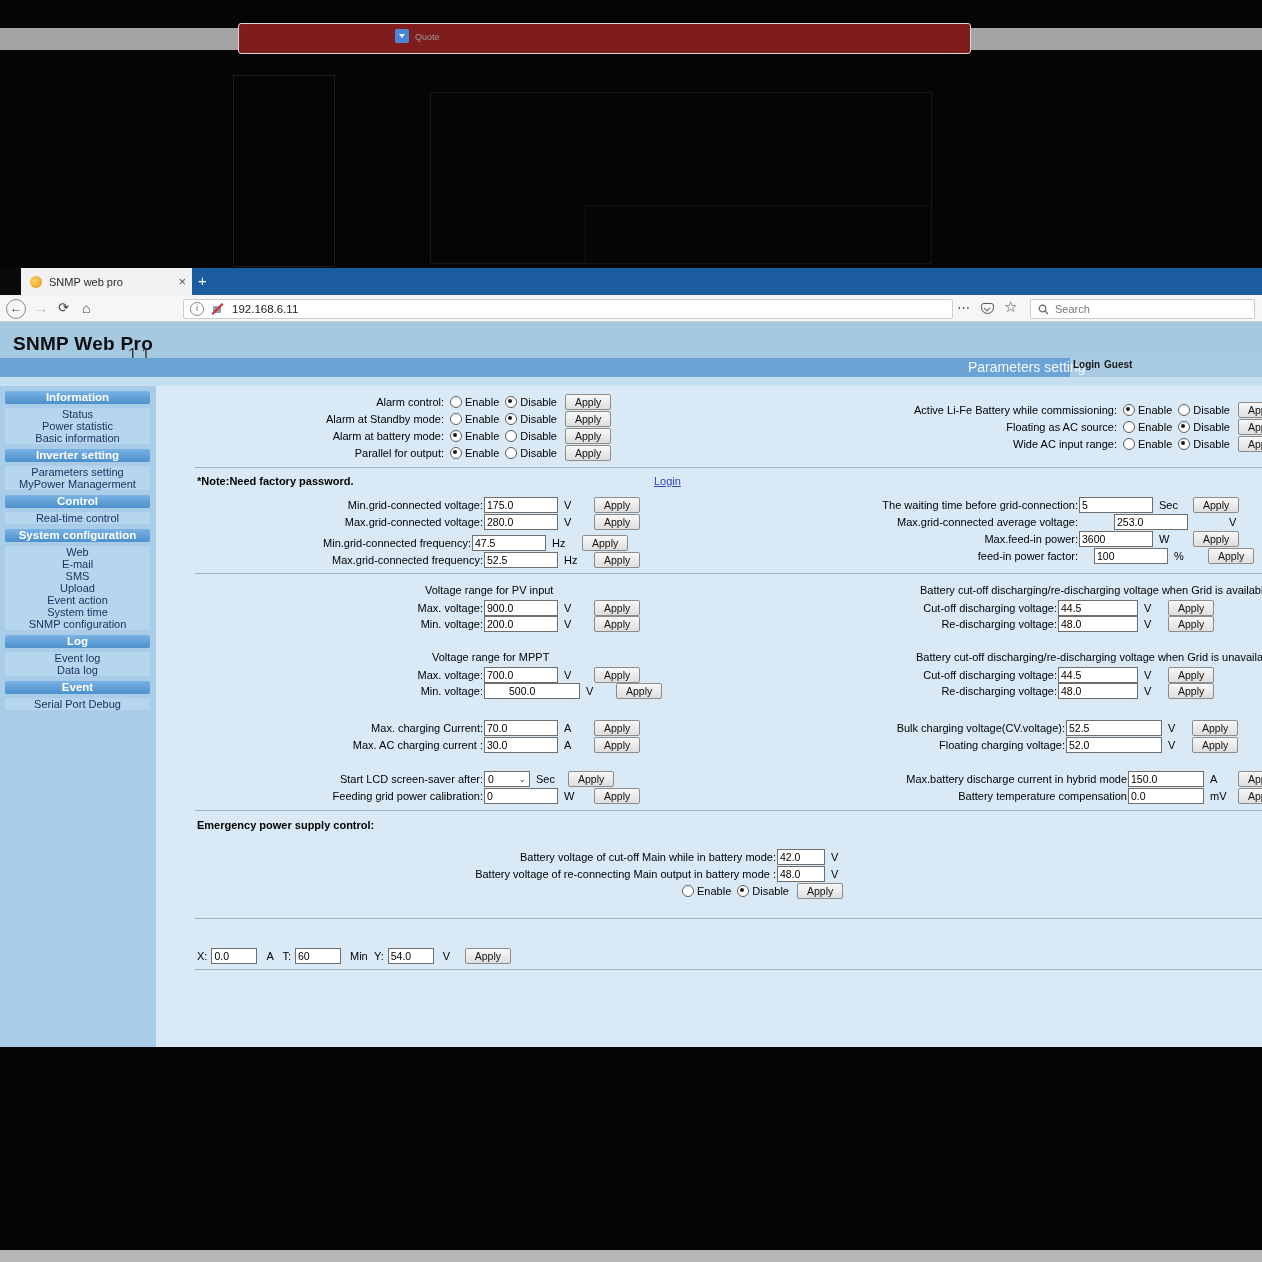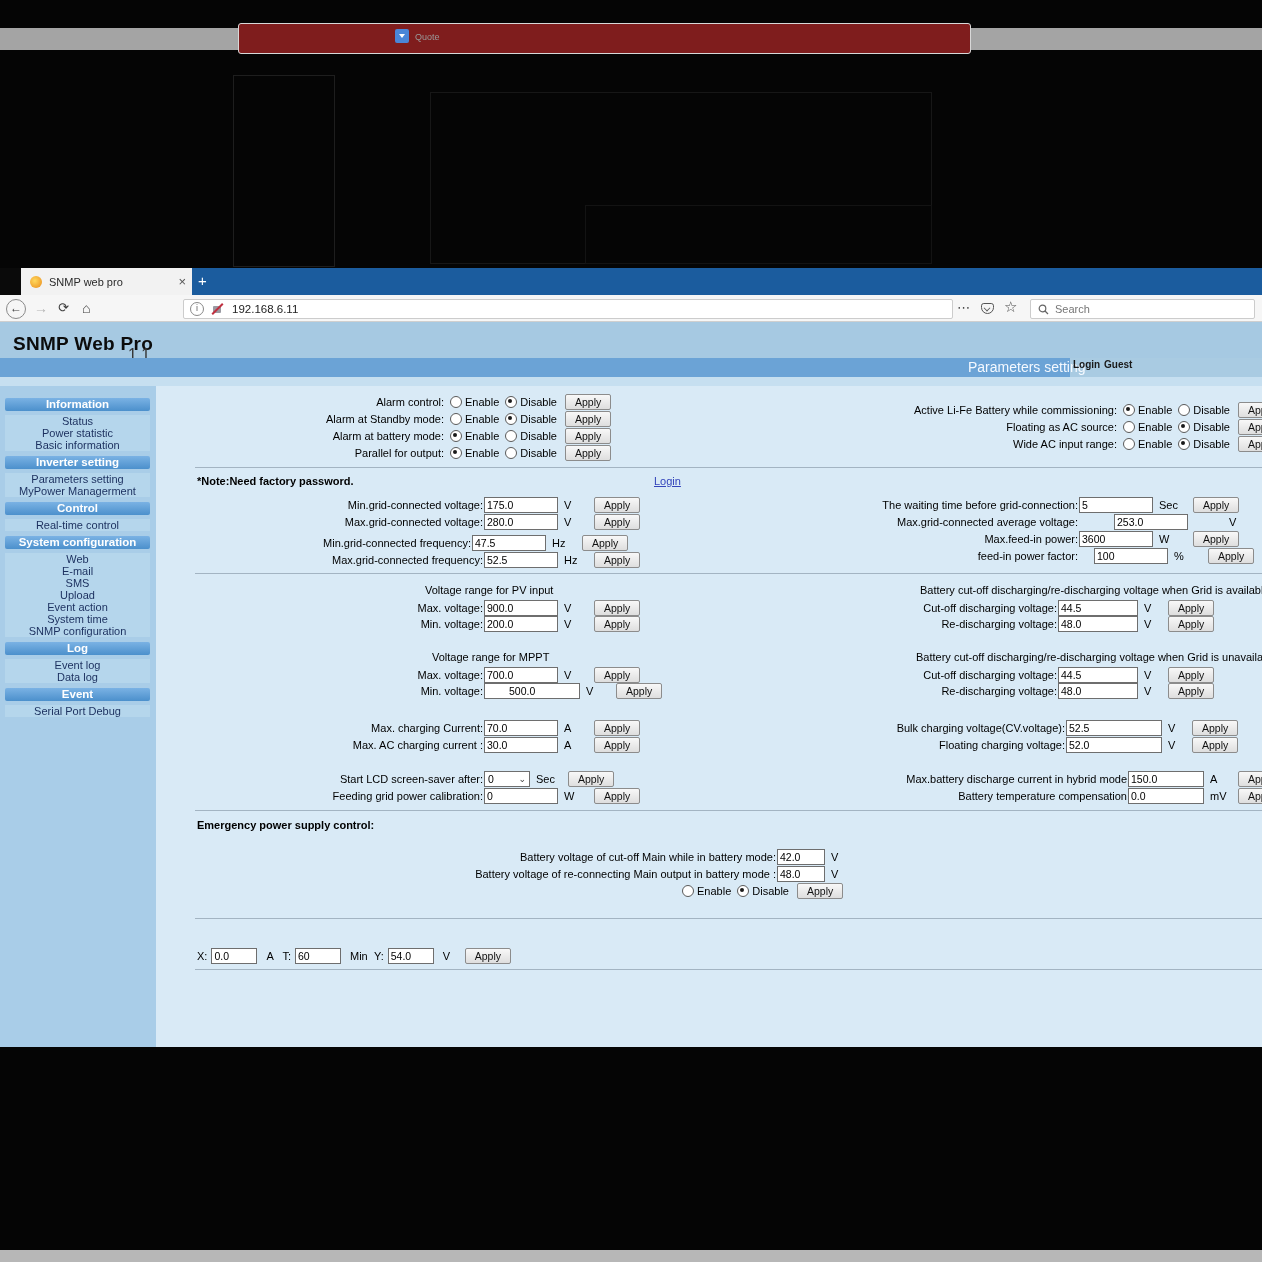--- a/index.html
+++ b/index.html
@@ -62,21 +62,21 @@
   .band-title{position:absolute;left:968px;top:359px;font-size:14px;color:#f4f9ff;}
   .band-login{position:absolute;left:1073px;top:359px;font-size:10px;color:#1a1a1a;font-weight:bold;}
   .band-guest{position:absolute;left:1104px;top:359px;font-size:10px;color:#1a1a1a;font-weight:bold;}
   .strip{position:absolute;left:0;top:377px;width:1262px;height:9px;background:#c6dff0;}
   .side-col{position:absolute;left:0;top:386px;width:156px;height:661px;background:#a9cde8;}
   .content{position:absolute;left:156px;top:386px;width:1106px;height:661px;background:#d9eaf6;}
   
   .sidebar{position:absolute;left:5px;top:388px;width:145px;}
   .sb-head{height:13px;line-height:13px;text-align:center;font-size:11.5px;font-weight:bold;color:#fff;
            background:linear-gradient(#7ab2e4,#4c90cc);border-radius:2px;margin:5px 0 4px 0;}
-  .sb-head.first{margin-top:10px;}
+  .sb-head.first{margin-top:3px;}
   .sb-item{height:12px;line-height:12px;text-align:center;font-size:11px;color:#1b2f5e;background:#b5d6ec;}
   
   .frow{position:absolute;display:flex;align-items:center;height:17px;font-size:11px;color:#000;white-space:nowrap;}
   .lbl{display:inline-block;text-align:right;white-space:nowrap;flex:none;}
   .inp{height:14px;border:1px solid #6e6e6e;background:#fff;font-size:10.5px;padding:0 2px;
        font-family:"Liberation Sans","DejaVu Sans",sans-serif;flex:none;box-sizing:content-box;margin-left:1px;}
   .unit{display:inline-block;margin-left:6px;flex:none;}
   .btn{height:16px;font-size:10.5px;color:#111;background:linear-gradient(#f8f8f8,#dedede);
        border:1px solid #8c8c8c;border-radius:2px;padding:0 9px;margin-left:8px;flex:none;
        font-family:"Liberation Sans","DejaVu Sans",sans-serif;}

